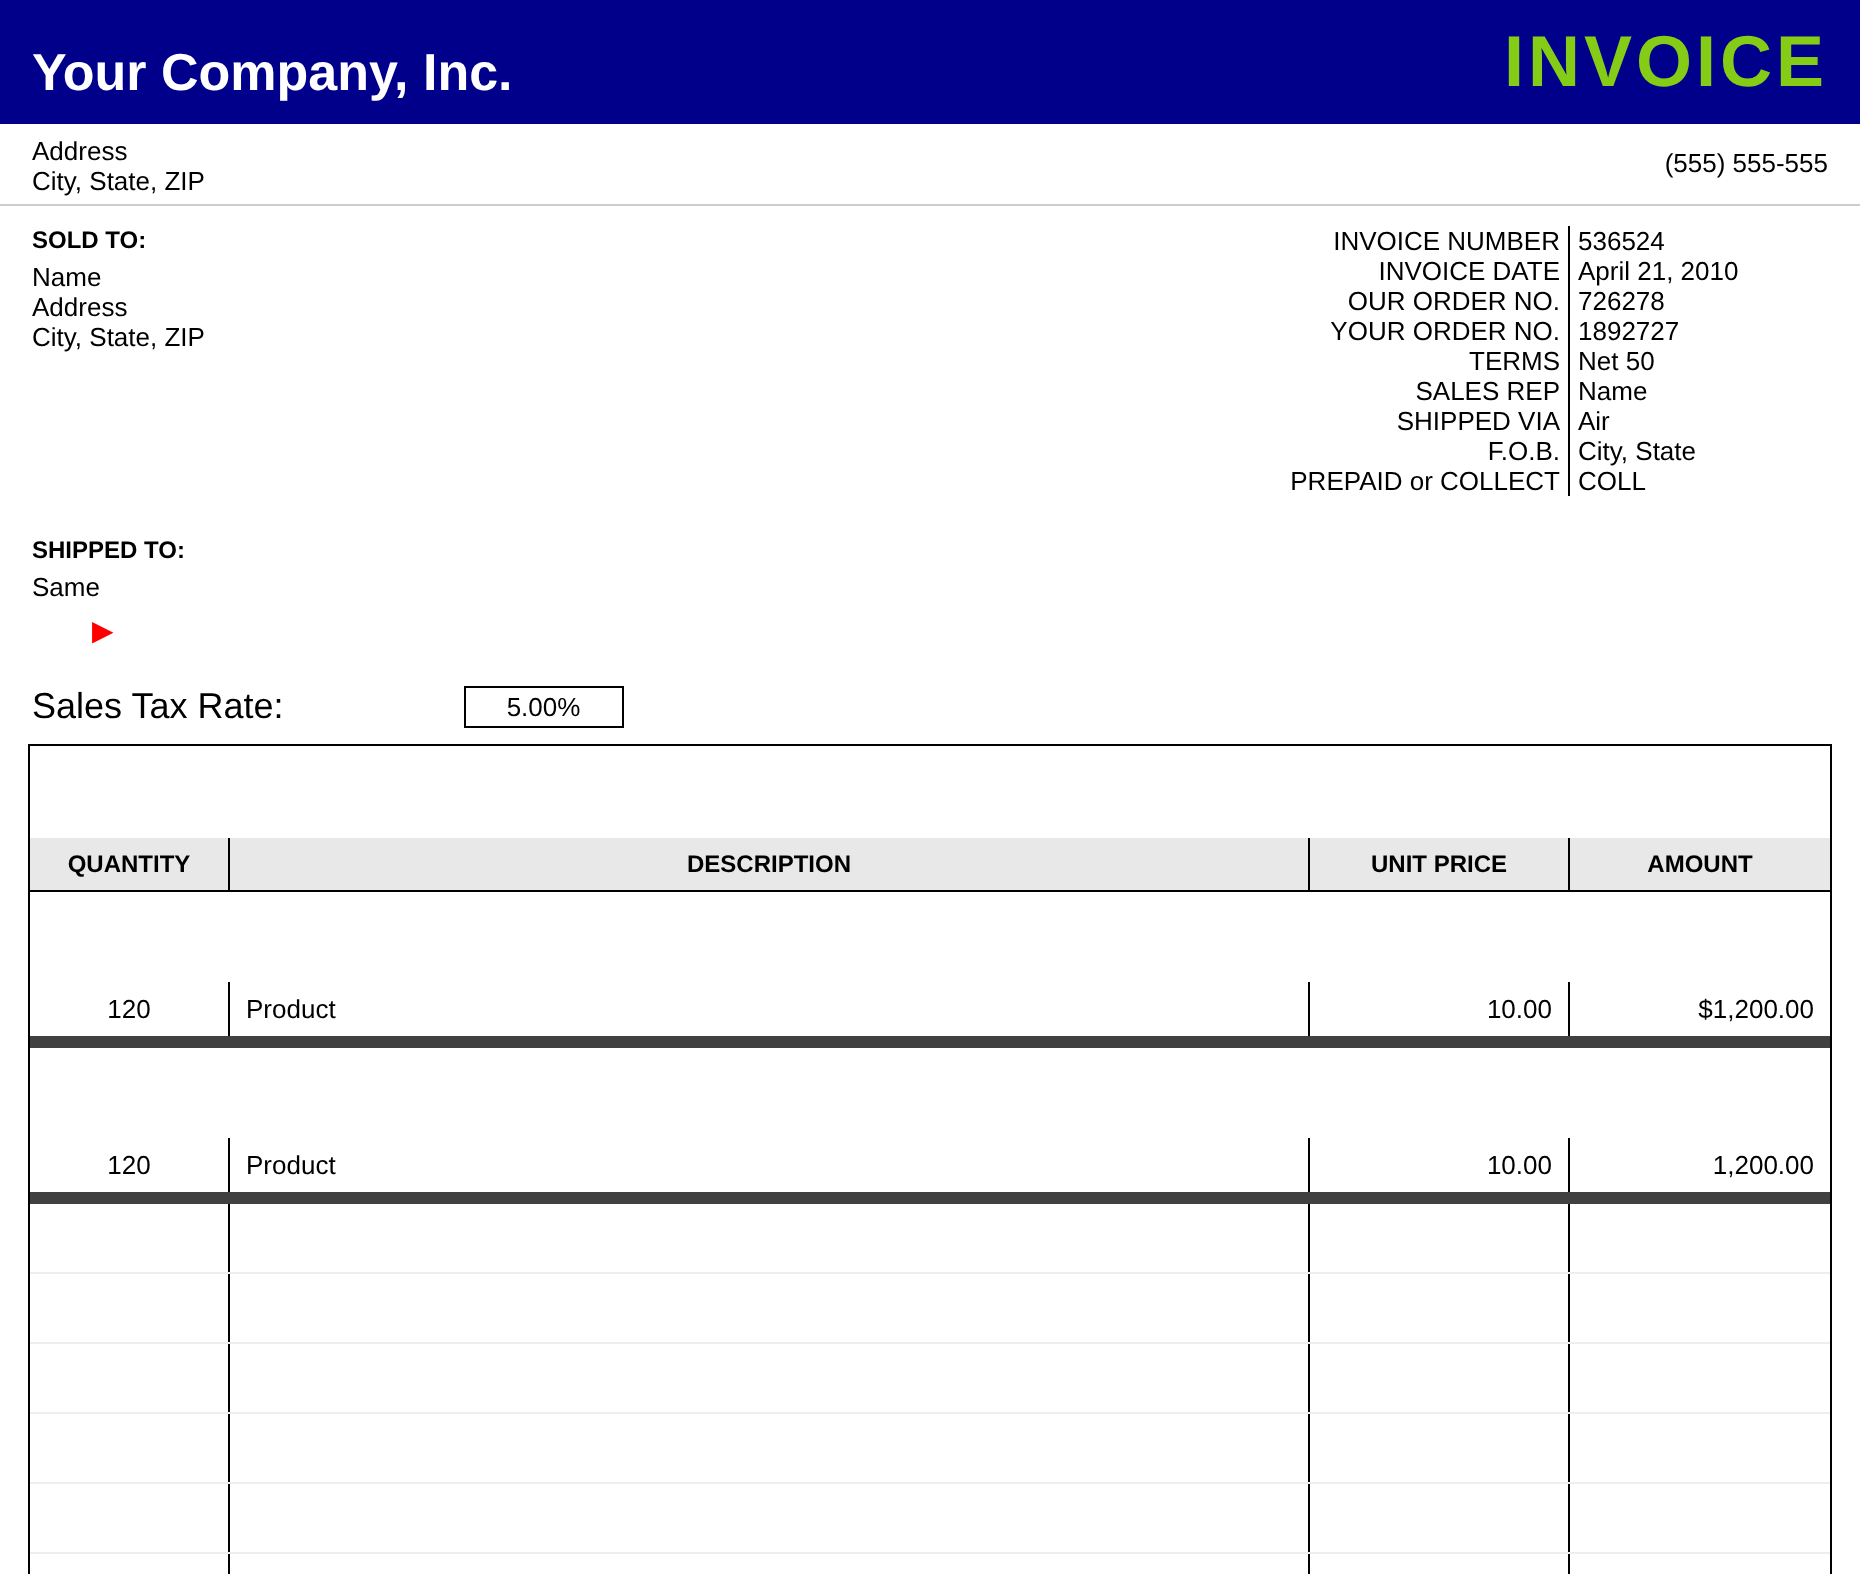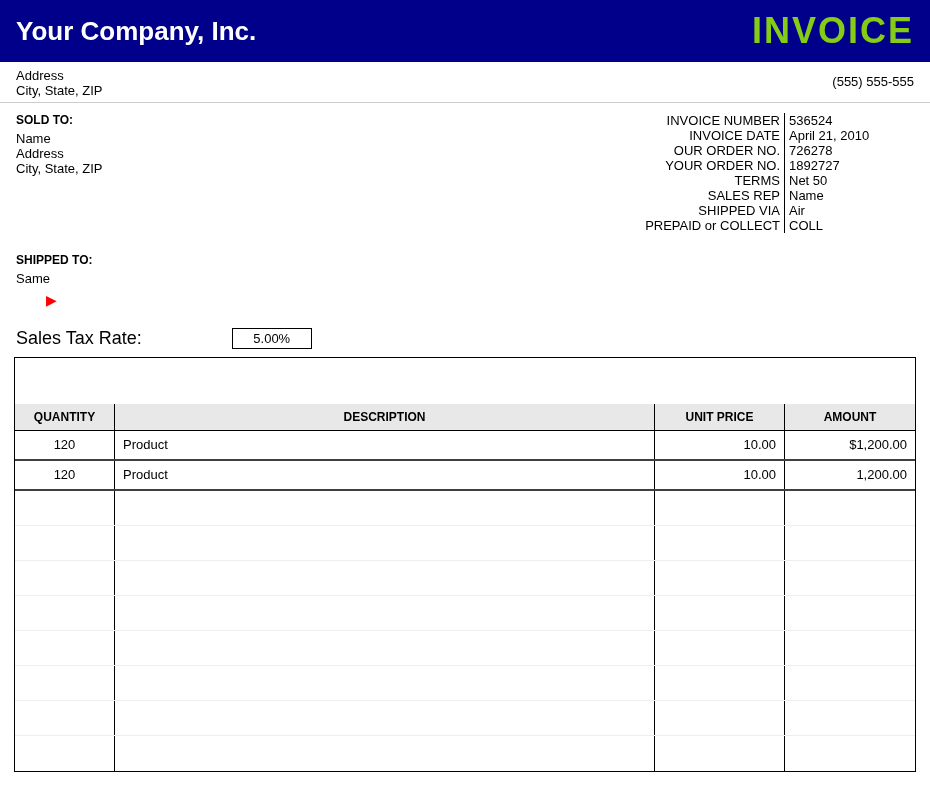--- a/index.html
+++ b/index.html
@@ -14,21 +14,21 @@
       background: #fff;
       color: #000;
       width: 930px;
       min-height: 787px;
     }
 
     .header {
       background-color: #00008B;
       display: flex;
       justify-content: space-between;
-      align-items: center;
+      align-items: flex-end;
       padding: 10px 16px;
     }
 
     .company-name {
       color: #fff;
       font-size: 26px;
       font-weight: bold;
     }
 
     .invoice-title {
@@ -175,22 +175,23 @@
     .col-amount {
       width: 130px;
       text-align: center;
       padding: 6px 4px;
       font-weight: bold;
       font-size: 12px;
     }
 
     .table-row {
       display: flex;
-      border-bottom: 2px solid #404040;
+      border-bottom: 6px solid #404040;
       min-height: 30px;
+      margin-top: 45px;
     }
 
     .table-row:last-child {
       border-bottom: none;
     }
 
     .row-qty {
       width: 100px;
       text-align: center;
       padding: 6px 4px;
@@ -293,20 +294,24 @@
     </div>
     <div class="detail-row">
       <span class="detail-label">SALES REP</span>
       <span class="detail-value">Name</span>
     </div>
     <div class="detail-row">
       <span class="detail-label">SHIPPED VIA</span>
       <span class="detail-value">Air</span>
     </div>
     <div class="detail-row">
+      <span class="detail-label">F.O.B.</span>
+      <span class="detail-value">City, State</span>
+    </div>
+    <div class="detail-row">
       <span class="detail-label">PREPAID or COLLECT</span>
       <span class="detail-value">COLL</span>
     </div>
   </div>
 </div>
 
 <div class="shipped-section">
   <div class="shipped-to-label">SHIPPED TO:</div>
   <div>Same</div>
 </div>

